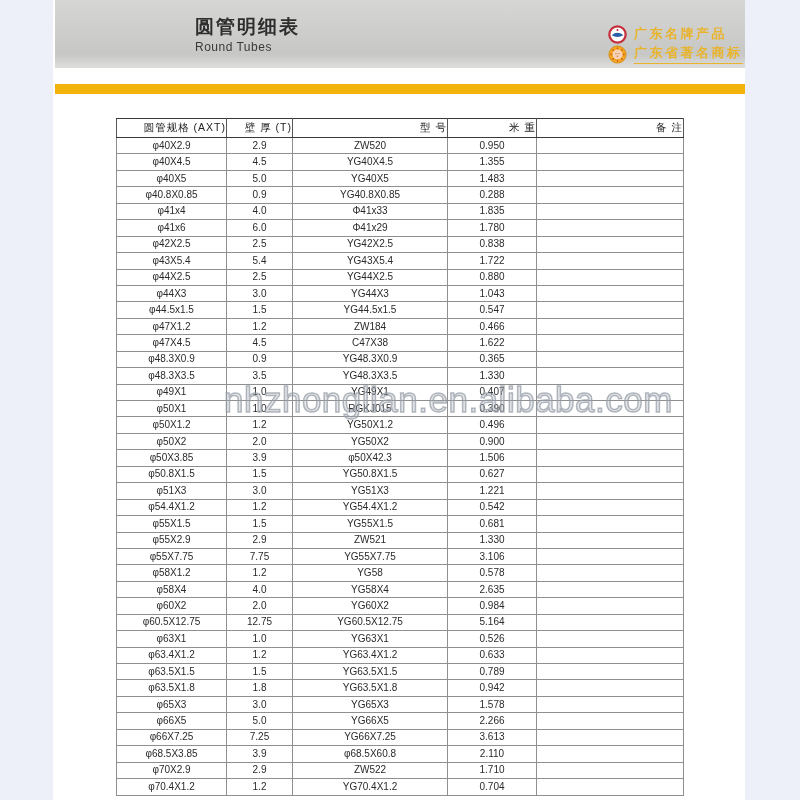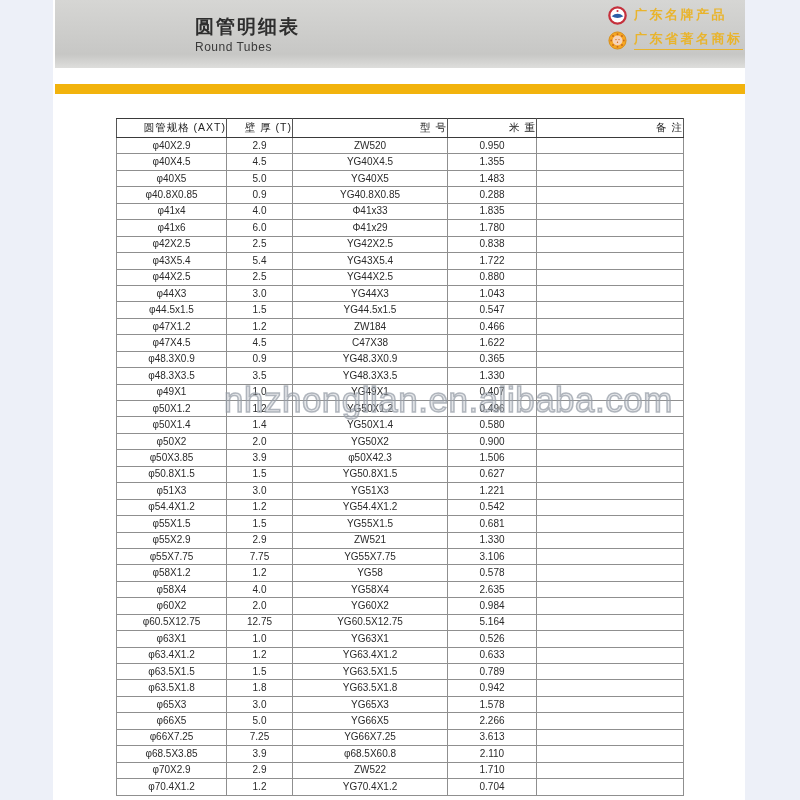--- a/index.html
+++ b/index.html
@@ -9,21 +9,21 @@
     font-family:"Liberation Sans", sans-serif;
   }
   .page{position:absolute;left:53px;top:0;width:692px;height:800px;background:#ffffff;}
   .gray-band{
     position:absolute;left:55px;top:0;width:690px;height:68px;
     background:linear-gradient(180deg,#d6d6d4 0%,#c7c7c5 80%,#dededc 100%);
   }
   .title-block{position:absolute;left:140px;top:1px;margin-top:15px;}
   .title-cn{font-size:19px;font-weight:bold;color:#2e2e2e;letter-spacing:2px;line-height:22px;}
   .title-en{font-size:12px;color:#3a3a3a;margin-top:2px;letter-spacing:0.5px;}
-  .badges{position:absolute;left:553px;top:5px;display:flex;flex-direction:column;gap:5px;}
+  .badges{position:absolute;left:553px;top:24px;display:flex;flex-direction:column;}
   .badge-row{display:flex;align-items:center;gap:7px;height:20px;}
   .badge-icon{width:19px;height:19px;flex:0 0 19px;}
   .badge-label{
     font-size:13px;font-weight:bold;color:#e9b42c;letter-spacing:2.5px;white-space:nowrap;
   }
   .badge-label.underlined{border-bottom:1.5px solid #e9b42c;padding-bottom:1px;}
   .yellow-bar{position:absolute;left:55px;top:84px;width:690px;height:10px;background:#f2b30d;}
   .tube-table{
     position:absolute;left:116px;top:118px;width:567px;
     border-collapse:collapse;table-layout:fixed;
@@ -223,32 +223,32 @@
     <td>1.330</td>
     <td></td>
   </tr>
       <tr class="sep">
     <td>φ49X1</td>
     <td>1.0</td>
     <td>YG49X1</td>
     <td>0.407</td>
     <td></td>
   </tr>
+      <tr class="sep">
+    <td>φ50X1</td>
+    <td>1.0</td>
+    <td>RGKJ015</td>
+    <td>0.390</td>
+    <td></td>
+  </tr>
       <tr>
     <td>φ50X1.2</td>
     <td>1.2</td>
     <td>YG50X1.2</td>
     <td>0.496</td>
-    <td></td>
-  </tr>
-      <tr>
-    <td>φ50X1.4</td>
-    <td>1.4</td>
-    <td>YG50X1.4</td>
-    <td>0.580</td>
     <td></td>
   </tr>
       <tr>
     <td>φ50X2</td>
     <td>2.0</td>
     <td>YG50X2</td>
     <td>0.900</td>
     <td></td>
   </tr>
       <tr>

